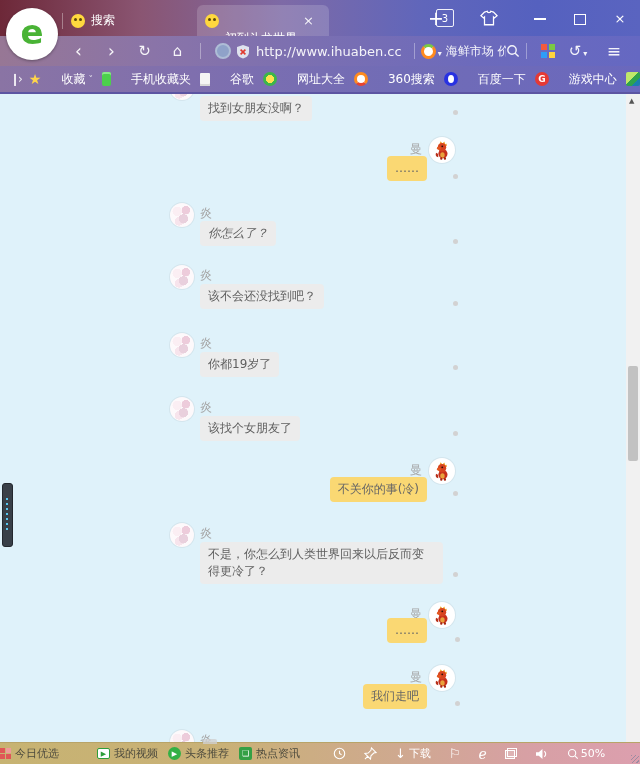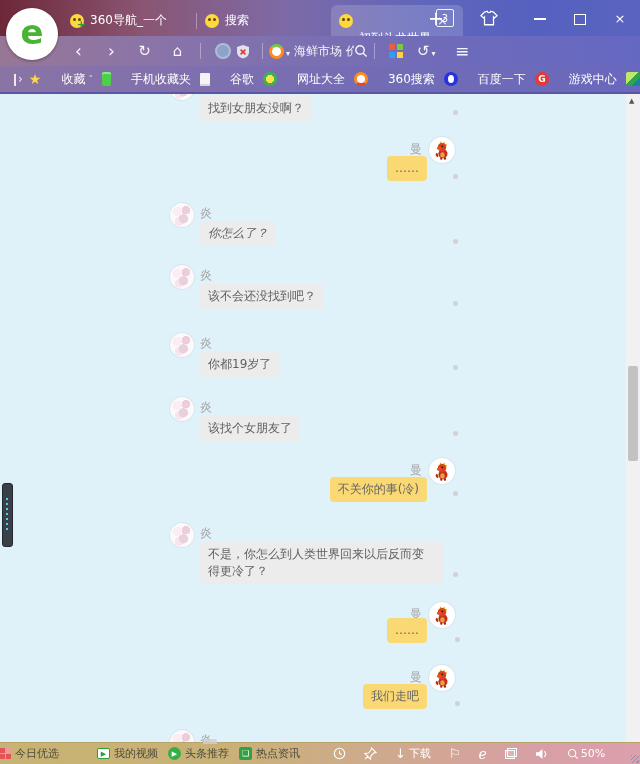--- a/index.html
+++ b/index.html
@@ -134,27 +134,20 @@
 </head>
 <body>
 
 <div class="screen">
 
   <div class="tabbar">
     <div class="logo">
         <span>e</span>
       </div>
     <div class="tabs">
-      <div class="tab t1">
-        <span class="fav plus">
-            <i></i>
-            <i></i>
-          </span>
-        <span class="title">360导航_一个</span>
-      </div>
       <div class="tab-divider"></div>
       <div class="tab t2">
         <span class="fav">
             <i></i>
             <i></i>
           </span>
         <span class="title">搜索</span>
       </div>
       <div class="tab active">
         <span class="fav">
@@ -185,20 +178,21 @@
     <span class="nbtn small">↻</span>
     <span class="nbtn small">⌂</span>
     <span class="vdiv"></span>
     <span class="speeddot"></span>
     <span>
       <svg width="14" height="15" viewBox="0 0 14 15">
           <path d="M7 1 L13 3 V8 C13 11.5 10.5 13.5 7 14.5 C3.5 13.5 1 11.5 1 8 V3 Z" fill="#dfe3ee"></path>
           <path d="M4.6 5.6 L9.4 10.4 M9.4 5.6 L4.6 10.4" stroke="#e03a2f" stroke-width="1.6"></path>
         </svg>
     </span>
+    <span class="urltext">http://www.ihuaben.cc</span>
     <span class="vdiv" style="margin-left:12px"></span>
     <div class="searchbox">
       <span class="s360"></span>
       <span class="caret">▾</span>
       <span class="searchtext">海鲜市场 价</span>
       <span>
         <svg width="14" height="14" viewBox="0 0 14 14">
             <circle cx="6" cy="6" r="4.2" fill="none" stroke="rgba(255,255,255,.92)" stroke-width="1.4"></circle>
             <line x1="9.2" y1="9.2" x2="12.6" y2="12.6" stroke="rgba(255,255,255,.92)" stroke-width="1.4"></line>
           </svg>

